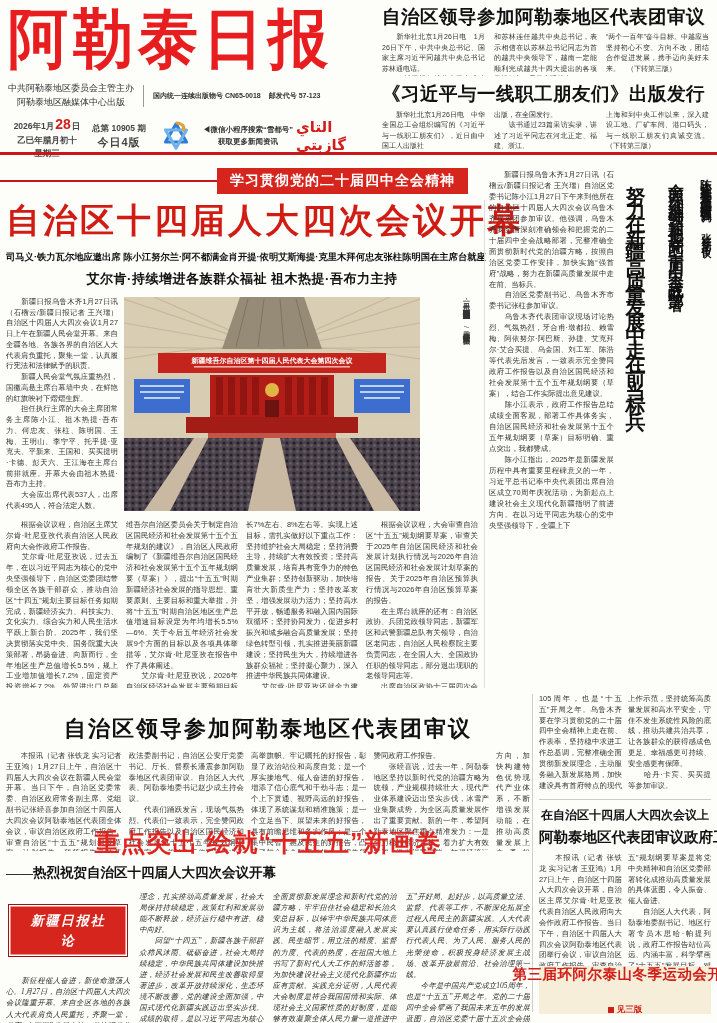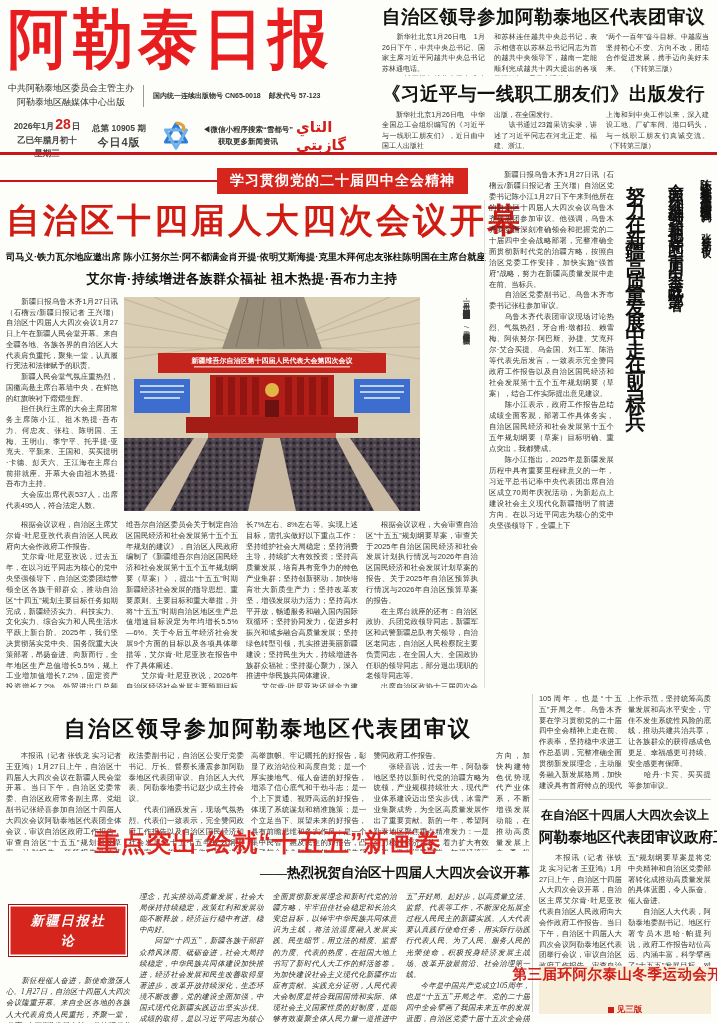--- a/index.html
+++ b/index.html
@@ -81,21 +81,21 @@
                letter-spacing:2px; text-align:center; color:#111; white-space:nowrap; }
   .story2 .cols { display:flex; gap:7px; margin-top:7px; }
   .story2 .cols p { flex:1; font-size:7.4px; line-height:1.46; text-align:justify; color:#333;
                     height:100px; overflow:hidden; white-space:pre-line; }
   .story2 .cols p.narrow { flex:none; width:34px; }
 
   
   .editorial { position:absolute; top:826px; left:6px; width:524px; }
   .ed-headline { font-size:25px; font-weight:900; color:#e02520; text-align:center;
                  letter-spacing:1px; white-space:nowrap; }
-  .ed-sub { font-size:13.5px; font-weight:bold; color:#111; text-align:right; margin-top:5px;
+  .ed-sub { font-size:13.5px; font-weight:bold; color:#111; text-align:left; margin-top:5px;
             font-family:"Liberation Serif", serif; }
   .ed-cols { display:flex; gap:9px; margin-top:9px; }
   .ed-cols .col { flex:1; font-size:7.4px; line-height:1.5; color:#2a2a2a; text-align:justify;
                   height:134px; overflow:hidden; white-space:pre-line;
                   font-family:"Liberation Serif", serif; font-style:italic; }
   .ed-label { background:#d6251d; border:1px solid #a01010; box-shadow:inset 0 0 0 1.5px #fff;
               color:#fff; font-weight:bold; font-style:italic; font-size:13px; letter-spacing:2px;
               text-align:center; padding:6px 16px; margin:2px 2px 7px 2px;
               font-family:"Liberation Serif", serif; }
 

